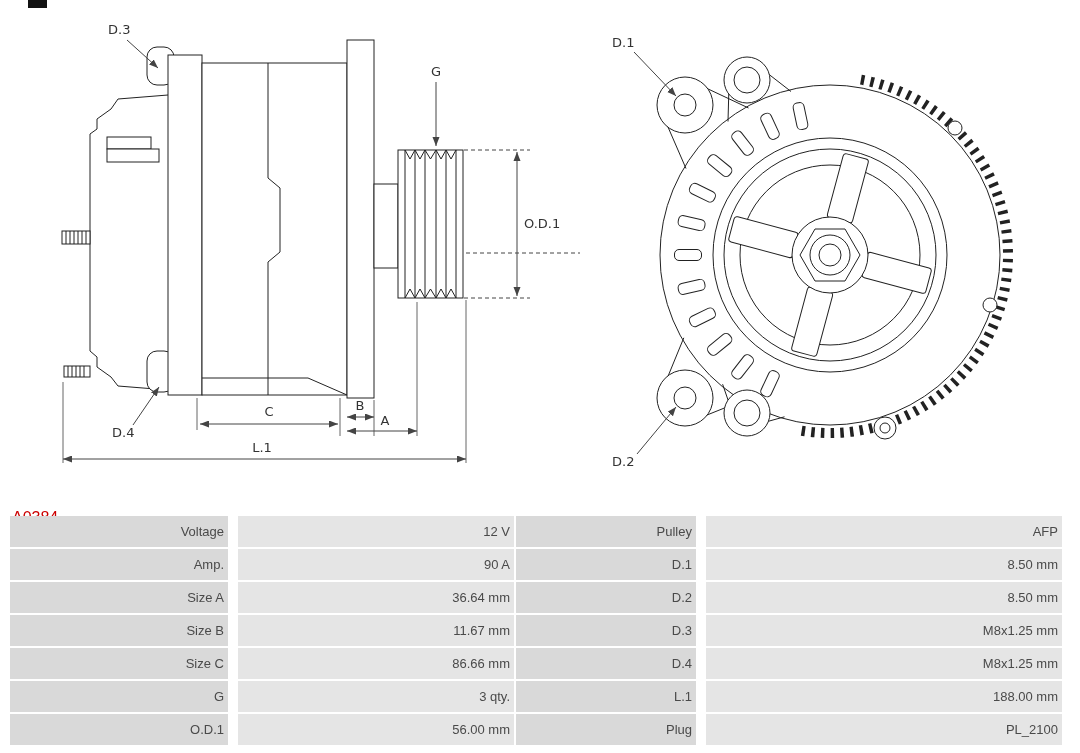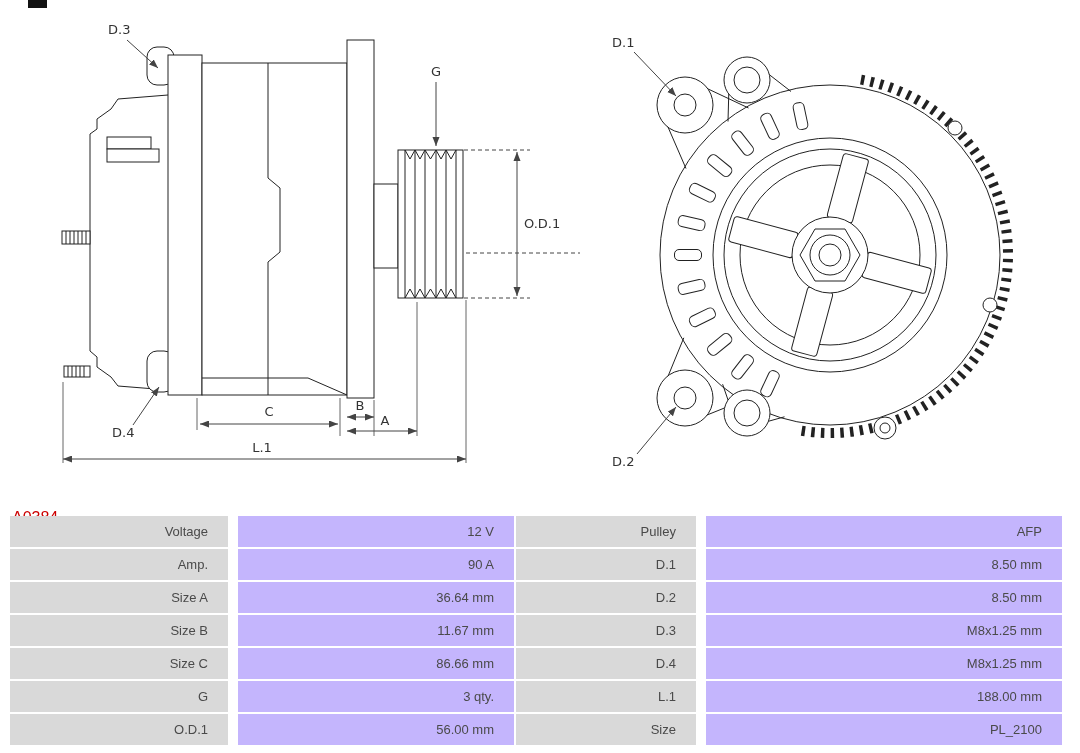--- a/index.html
+++ b/index.html
@@ -30,26 +30,26 @@
     display: grid;
     grid-template-columns: 218px 284px 180px 364px;
     grid-auto-rows: 31px;
     gap: 2px;
     font-size: 13px;
     color: #4a4a4a;
   }
   .trow { display: contents; }
   .cell {
     height: 31px; line-height: 31px;
-    text-align: right; padding-right: 20px;
+    text-align: right; padding-right: 4px;
     box-sizing: border-box;
     white-space: nowrap; overflow: hidden;
   }
   .cell.label { background: #d9d9d9; }
-  .cell.value { background: #c4b5fd; margin-left: 8px; }
+  .cell.value { background: #e5e5e5; margin-left: 8px; }
   svg text {
     font-family: "DejaVu Sans", sans-serif;
     font-size: 13px;
     fill: #333333;
     stroke: none;
   }
 </style>
 </head>
 <body>
 
@@ -272,16 +272,16 @@
   </div>
   <div class="trow">
     <div class="cell label">G</div>
     <div class="cell value">3 qty.</div>
     <div class="cell label">L.1</div>
     <div class="cell value">188.00 mm</div>
   </div>
   <div class="trow">
     <div class="cell label">O.D.1</div>
     <div class="cell value">56.00 mm</div>
-    <div class="cell label">Size</div>
+    <div class="cell label">Plug</div>
     <div class="cell value">PL_2100</div>
   </div>
 </div>
 
 </body></html>

